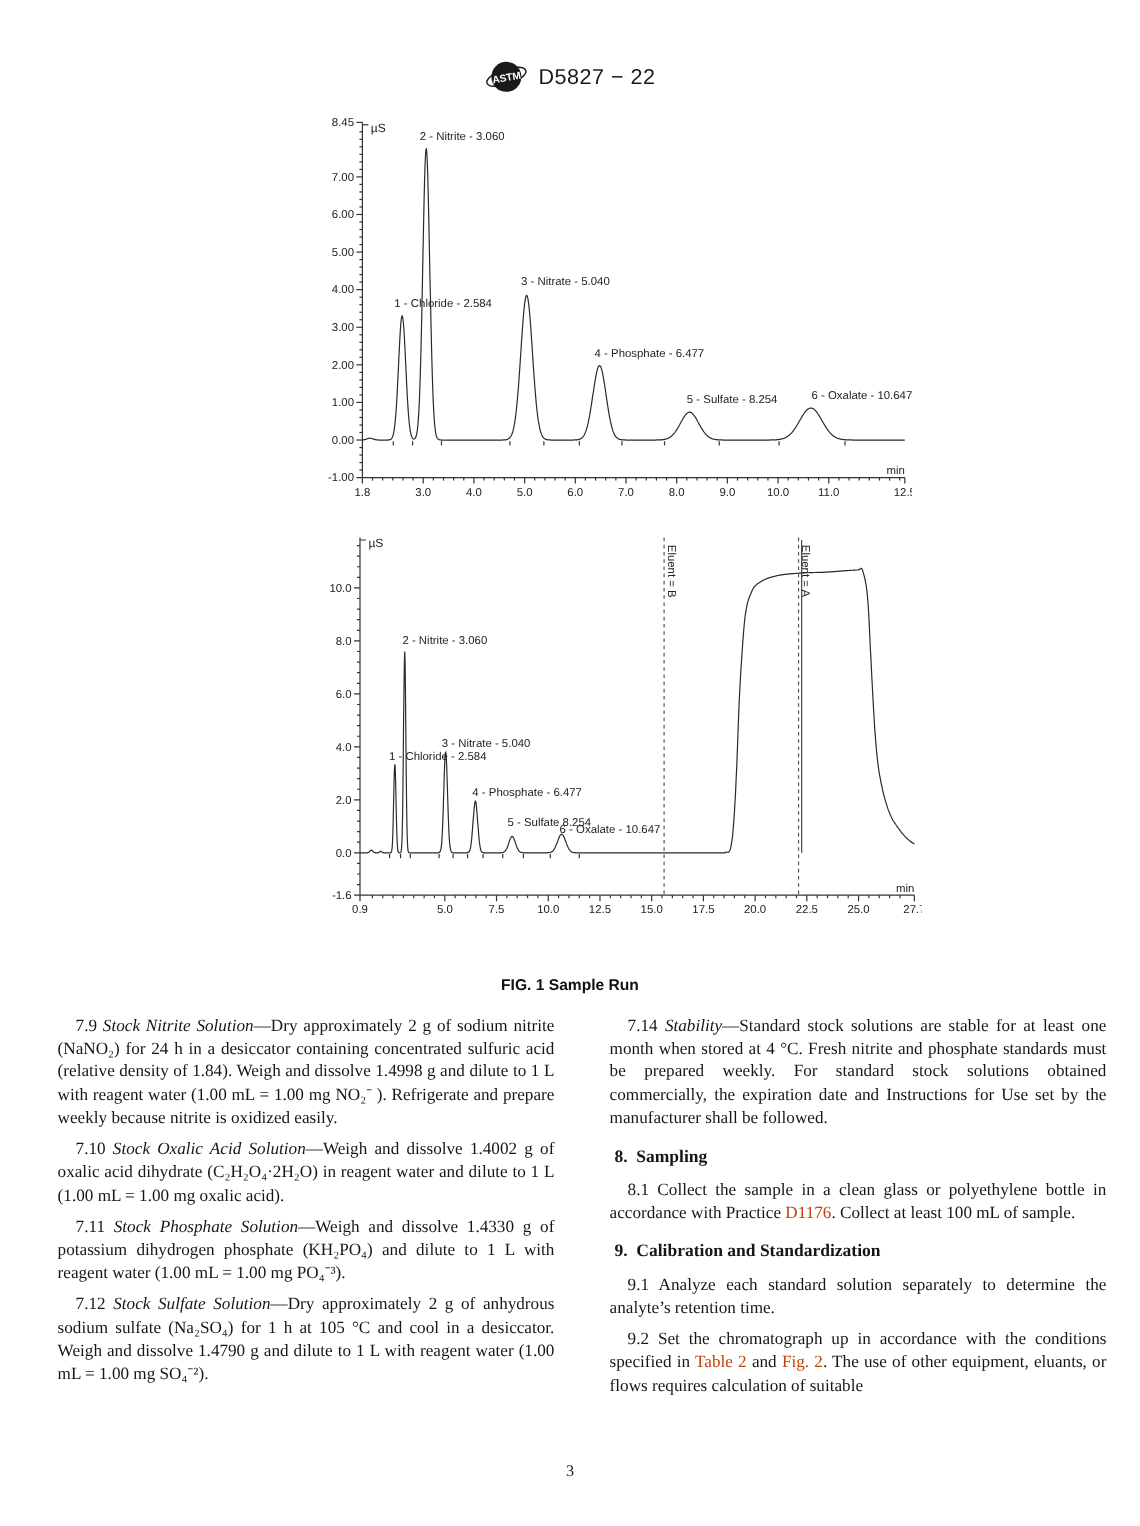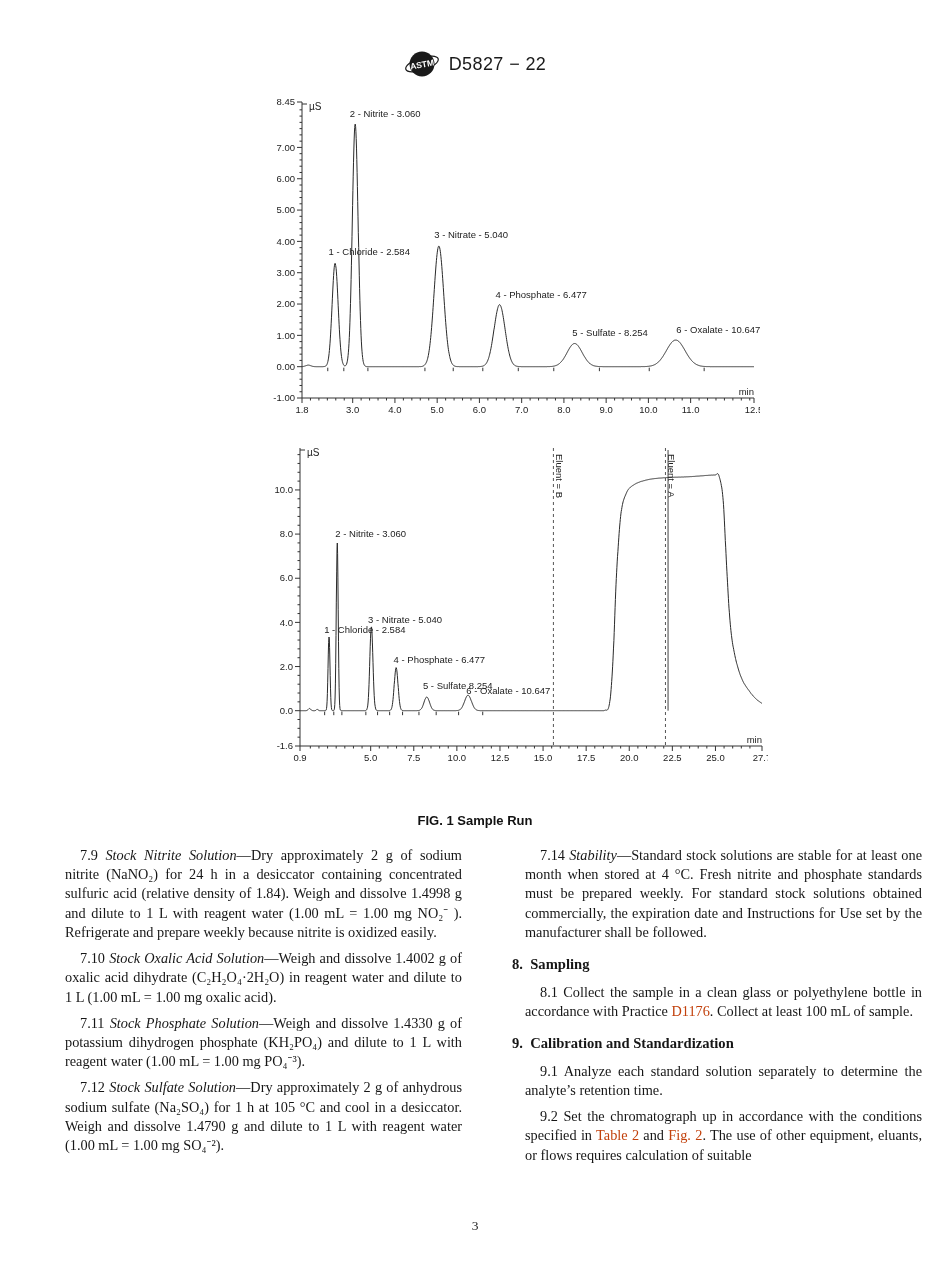--- a/index.html
+++ b/index.html
@@ -11,21 +11,21 @@
                 font-size:18px;letter-spacing:.4px;color:#1a1a1a;}
   .chart{position:absolute;}
   #chart1{left:260px;top:90px;}
   #chart2{left:256px;top:434px;}
   .caption{position:absolute;top:777px;left:0;width:100%;text-align:center;
            font-family:"Liberation Sans",sans-serif;font-weight:bold;font-size:13px;color:#111;margin-top:36px;}
   .col{position:absolute;top:846px;width:414px;font-size:14.3px;line-height:1.345;
        text-align:justify;}
   .col-left{left:48px;}
   .col-right{left:508px;}
-  .col p{margin:0 0 7px 17px;}
+  .col p{margin:0 0 7px 0;}
   .col p.body-para{text-indent:15px;}
   .col p.heading{font-weight:bold;margin:13px 0 8px 4px;font-size:14.6px;}
   .seg-i{font-style:italic;}
   a.seg-link{color:#c2410c;text-decoration:none;cursor:pointer;}
   .footer{position:absolute;top:1218px;left:0;width:100%;text-align:center;
           font-size:13.5px;color:#222;}
 </style>
 </head>
 <body>
 

